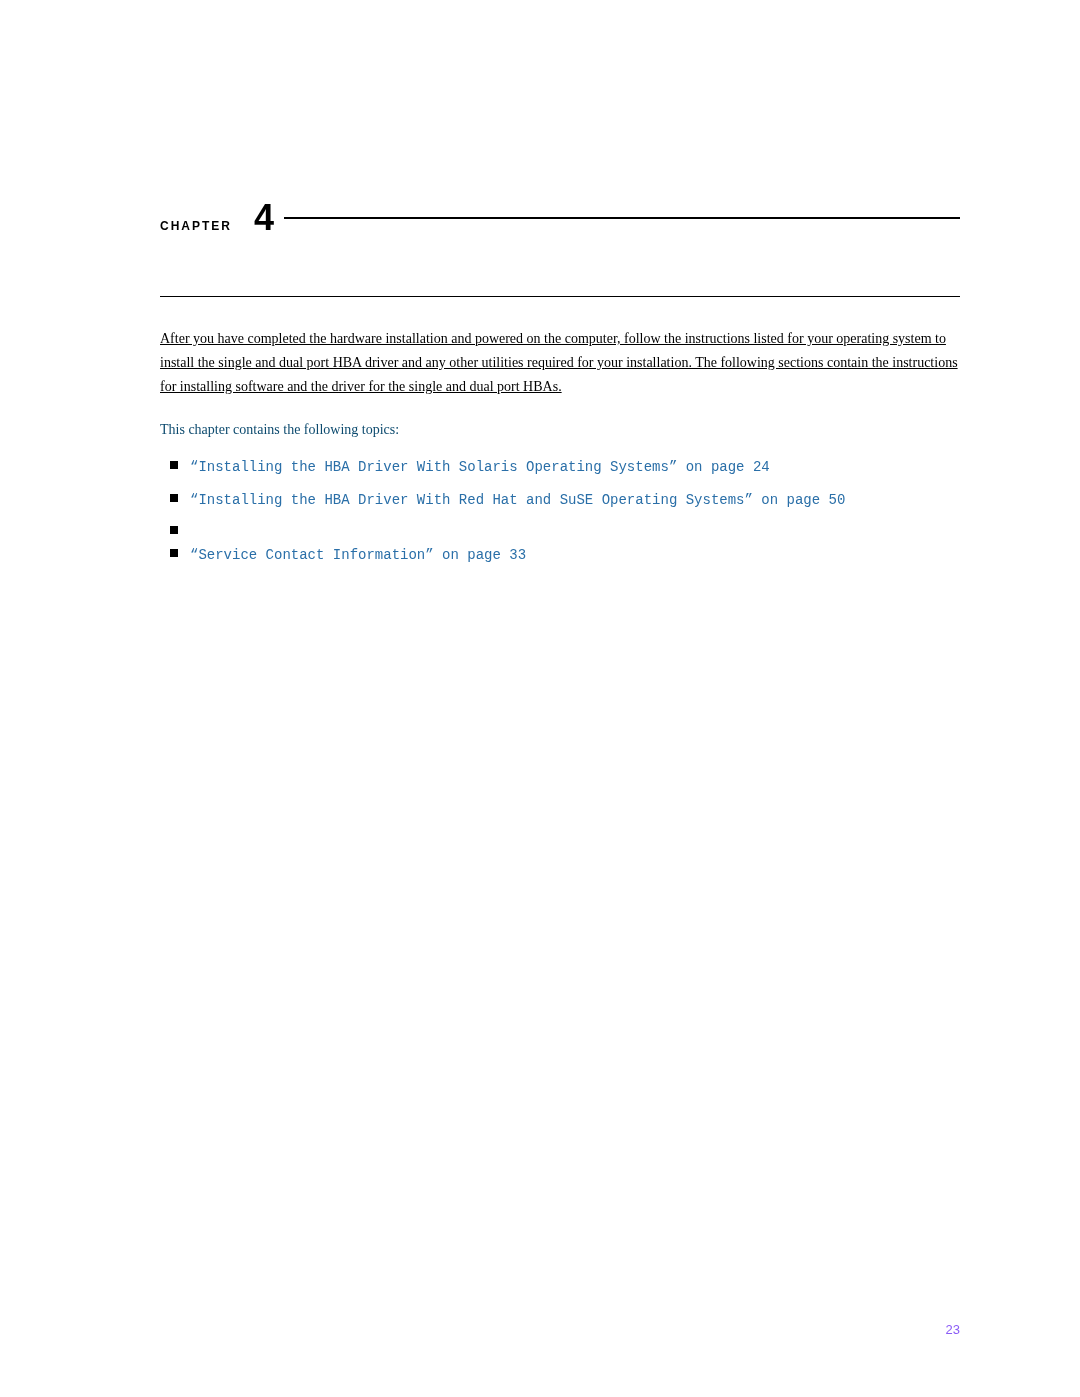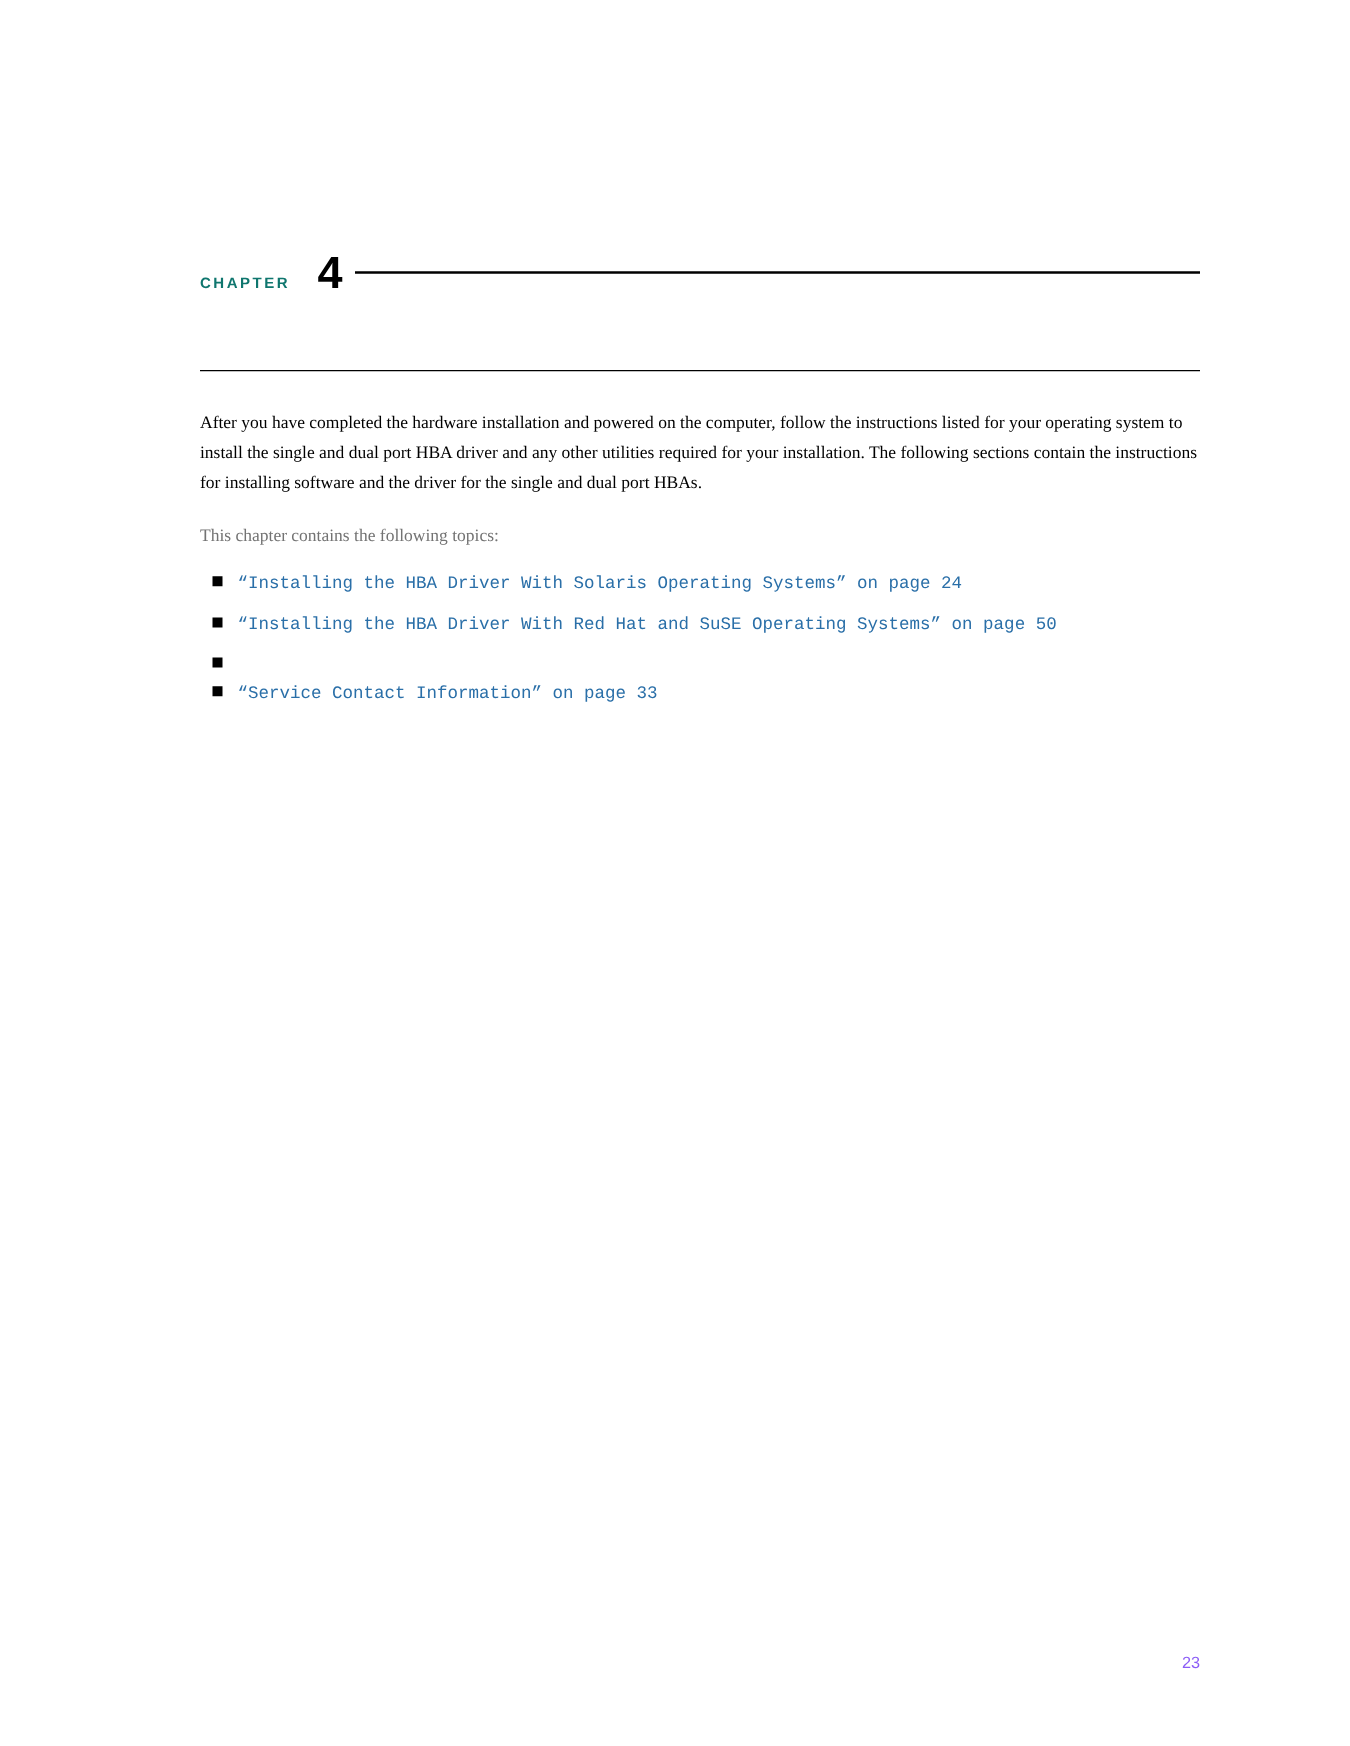--- a/index.html
+++ b/index.html
@@ -30,21 +30,21 @@
       margin-right: 120px;
       padding-top: 200px;
     }
 
     .chapter-text {
       font-family: Arial, Helvetica, sans-serif;
       font-size: 12px;
       font-weight: bold;
       letter-spacing: 2px;
       text-transform: uppercase;
-      color: #0f766e;
+      color: #000000;
       margin-right: 12px;
       text-align: center;
     }
 
     .chapter-number {
       font-family: Arial, Helvetica, sans-serif;
       font-size: 36px;
       font-weight: bold;
       color: #000000;
       line-height: 1;
@@ -88,26 +88,27 @@
       margin-bottom: 30px;
       width: 100%;
     }
 
     .intro-paragraph {
       font-size: 14px;
       line-height: 1.7;
       color: #000000;
       margin-bottom: 20px;
       font-family: Georgia, 'Times New Roman', serif;
+      text-decoration: underline;
     }
 
     .topics-intro {
       font-size: 14px;
       line-height: 1.7;
-      color: #737373;
+      color: #0c4a6e;
       margin-bottom: 14px;
       font-family: Georgia, 'Times New Roman', serif;
     }
 
     .bullet-list {
       list-style: none;
       padding: 0;
       margin: 0 0 20px 10px;
     }
 

